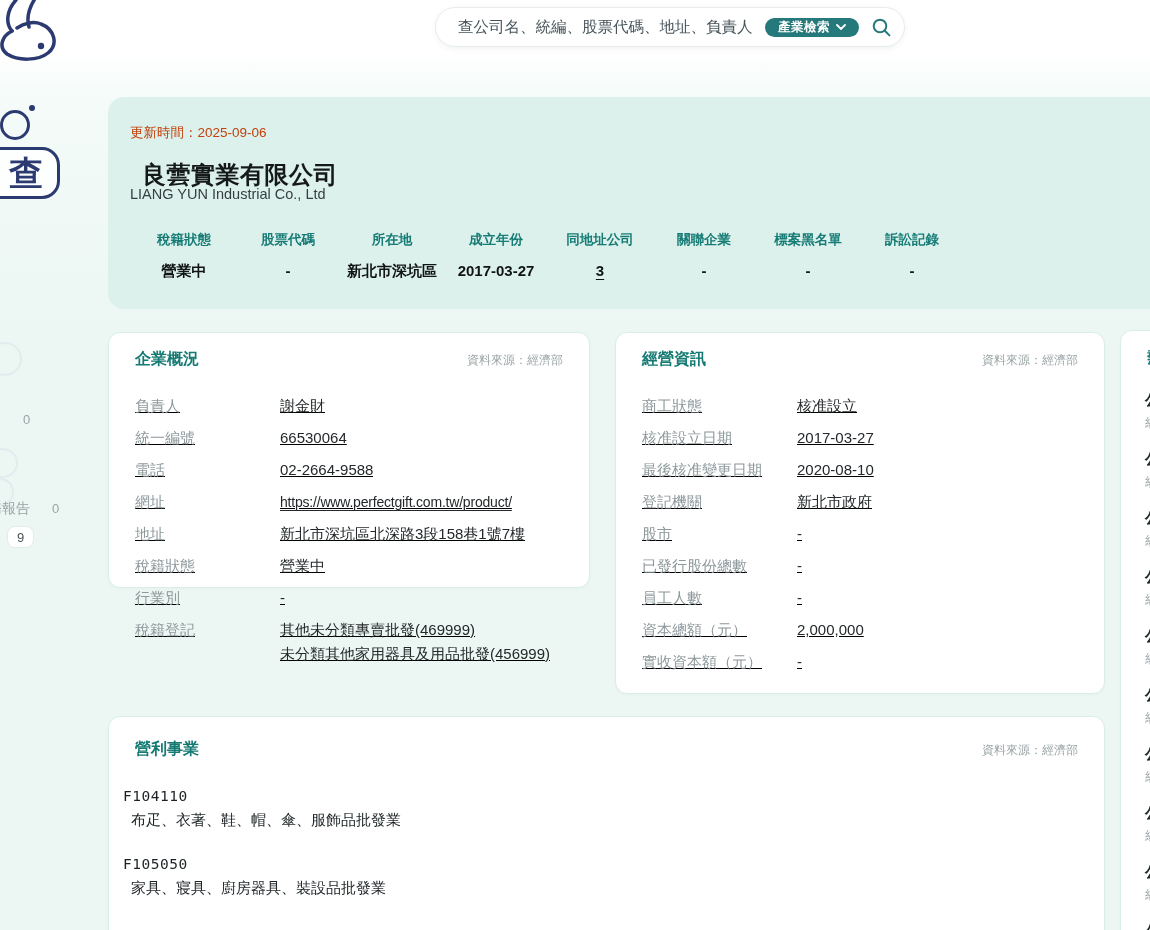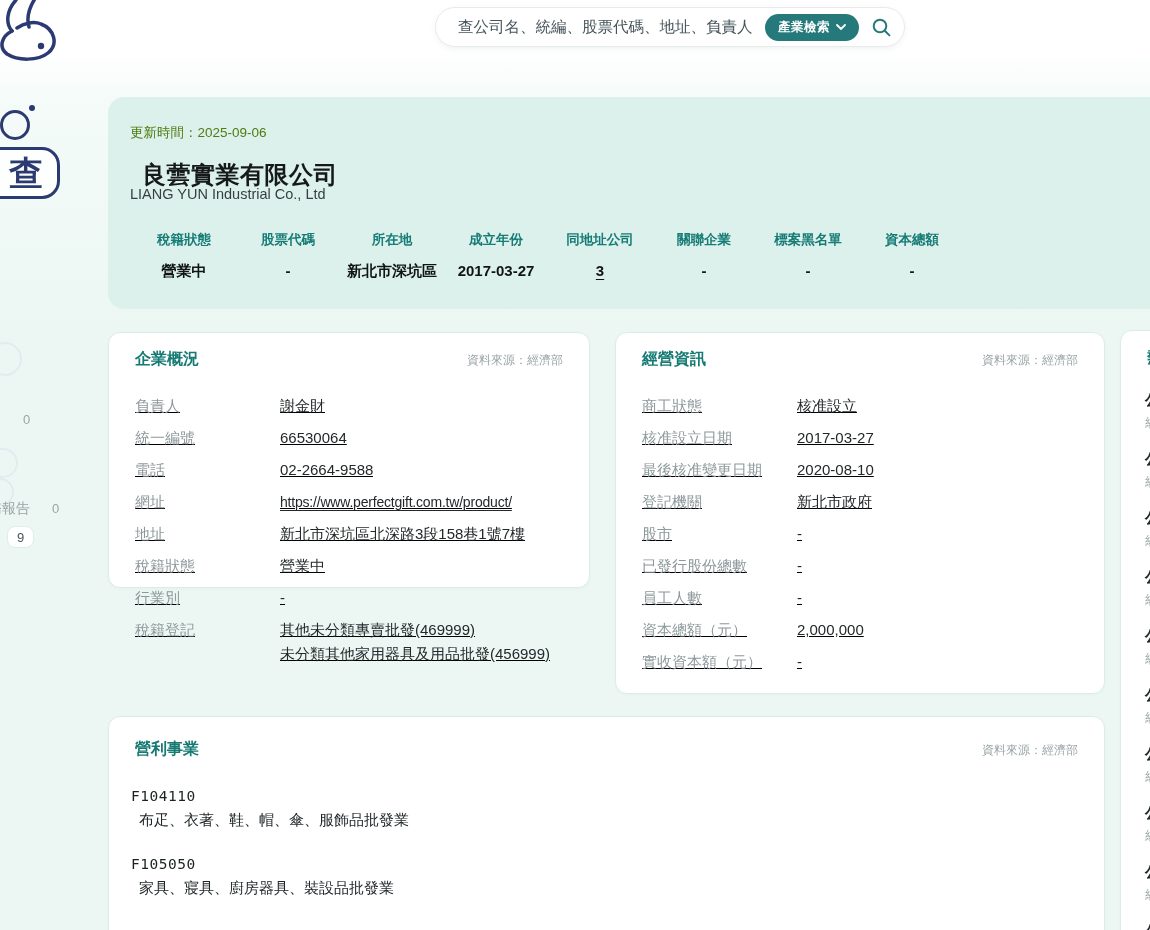--- a/index.html
+++ b/index.html
@@ -18,32 +18,32 @@
     background:#fff;border:1px solid #e7eceb;border-radius:22px;
     box-shadow:0 2px 6px rgba(20,60,50,.06);
     display:flex;align-items:center;padding:0 12px 0 20px;gap:8px;
   }
   .searchbar input{
     flex:1;border:none;outline:none;background:transparent;
     font-size:15.5px;color:#3d4a4e;font-family:inherit;min-width:0;
   }
   .searchbar input::placeholder{color:#46545a;opacity:1;}
   .industry-btn{
-    display:flex;align-items:center;gap:6px;height:27px;padding:8px 13px;
+    display:flex;align-items:center;gap:6px;height:19px;padding:8px 13px;
     background:#26797a;border:none;border-radius:14px;cursor:pointer;
     color:#fff;font-size:12.5px;font-weight:700;font-family:inherit;letter-spacing:.5px;
     flex:0 0 auto;
   }
   .search-glass{flex:0 0 auto;margin-left:4px;cursor:pointer;display:flex;}
   
   .header-card{
     position:absolute;left:108px;top:97px;right:-50px;height:212px;
     background:#ddf1ec;border-radius:16px;
   }
-  .updated{position:absolute;left:22px;top:27px;font-size:13.5px;color:#4d7c0f;}
+  .updated{position:absolute;left:22px;top:27px;font-size:13.5px;color:#c2410c;}
   .company-name{position:absolute;left:22px;top:50px;font-size:24px;font-weight:700;color:#15191a;letter-spacing:.5px;}
   .company-en{position:absolute;left:22px;top:89px;font-size:14.5px;color:#363f41;}
   .stats{position:absolute;left:24px;top:134px;display:flex;}
   .stat{width:104px;text-align:center;}
   .stat-label{font-size:13.5px;font-weight:700;color:#177c76;}
   .stat-value{margin-top:13px;font-size:15px;font-weight:700;color:#101415;}
   .stat-value.link{cursor:pointer;}
   .stat-value.link span{text-decoration:underline;text-underline-offset:3px;}
   
   .card{
@@ -55,21 +55,21 @@
   .card-source{font-size:12px;color:#9aa4a6;margin-top:3px;}
   
   .fields{padding:20px 20px 0 26px;}
   .frow{display:flex;align-items:flex-start;padding:7px 0;font-size:15px;line-height:18px;text-decoration:underline;}
   .flabel{flex:0 0 145px;color:#8d989b;}
   .business .flabel{flex:0 0 155px;}
   .fvalue{color:#23282a;overflow:hidden;}
   .fvalue.link{text-decoration:underline;text-underline-offset:3px;cursor:pointer;font-size:14px;letter-spacing:-.2px;white-space:nowrap;}
   .fvalue .second{margin-top:6px;}
   
-  .pitems{padding:28px 26px 0 22px;}
+  .pitems{padding:28px 26px 0 14px;}
   .pitem{margin-bottom:26px;}
   .pcode{font-family:"DejaVu Sans Mono","Liberation Mono",monospace;font-size:14.5px;color:#1c2224;letter-spacing:.5px;}
   .pdesc{margin-top:7px;font-size:15px;color:#1f2628;margin-left:8px;}
   
   .right-panel{left:1120px;top:330px;width:300px;height:660px;}
   .rrows{padding:22px 24px 0 24px;}
   .rrow{margin-bottom:17px;cursor:pointer;}
   .rname{font-size:15px;font-weight:700;color:#20282a;line-height:20px;white-space:nowrap;}
   .rsub{margin-top:5px;font-size:12.5px;color:#9aa4a6;white-space:nowrap;}
   
@@ -165,21 +165,21 @@
       </div>
       <div class="stat">
         <div class="stat-label">關聯企業</div>
         <div class="stat-value">-</div>
       </div>
       <div class="stat">
         <div class="stat-label">標案黑名單</div>
         <div class="stat-value">-</div>
       </div>
       <div class="stat">
-        <div class="stat-label">資本總額</div>
+        <div class="stat-label">訴訟記錄</div>
         <div class="stat-value">-</div>
       </div>
     </div>
   </section>
 
   <section class="card" style="left:108px;top:332px;width:482px;height:256px;">
     <div class="card-head">
       <div class="card-title">企業概況</div>
       <div class="card-source">資料來源：經濟部</div>
     </div>

